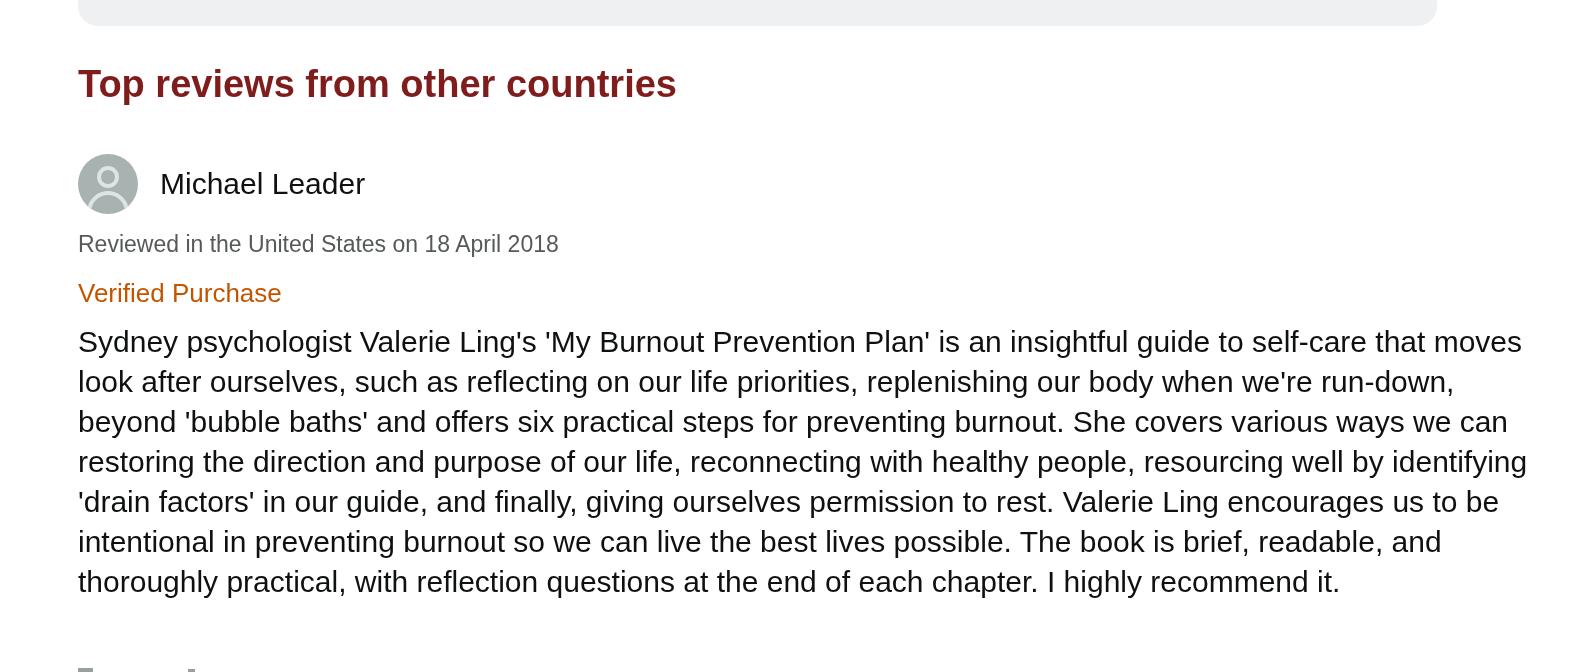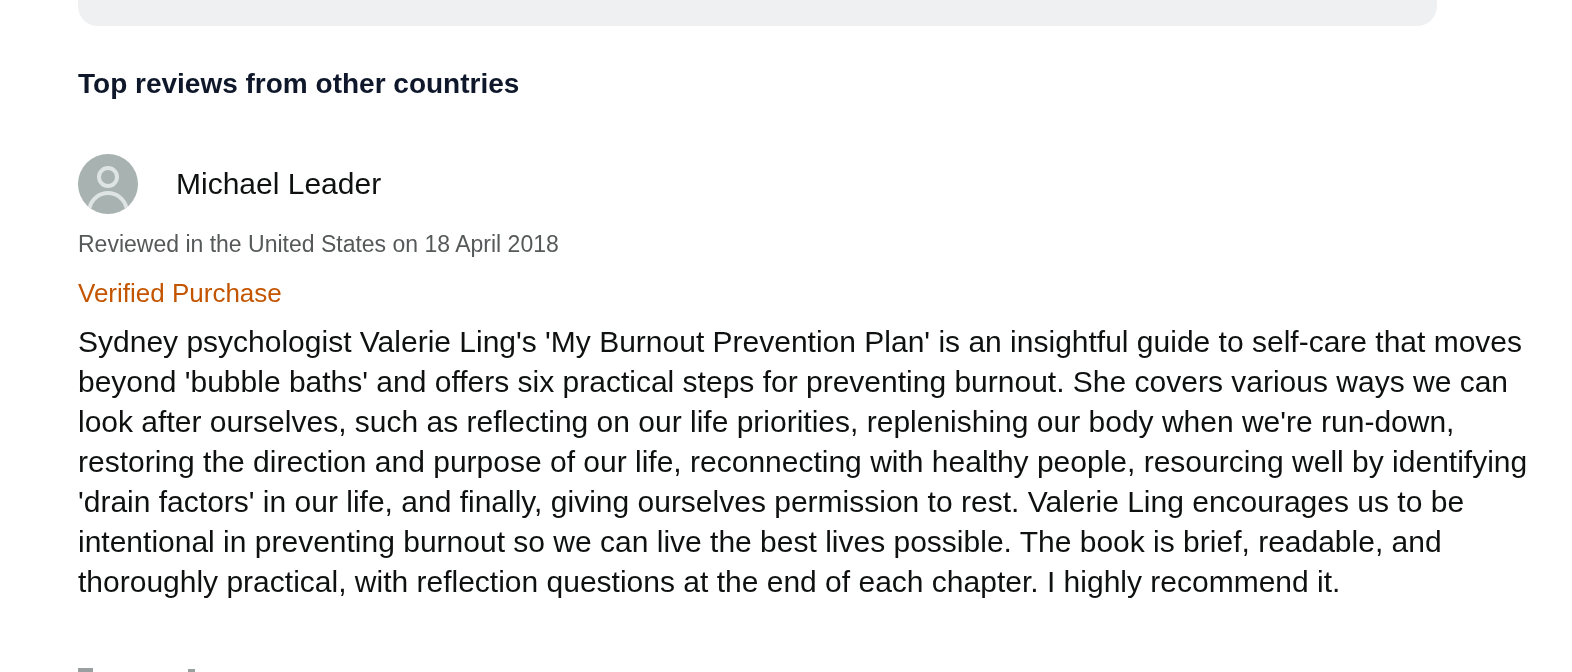--- a/index.html
+++ b/index.html
@@ -15,30 +15,29 @@
   }
   .top-bar {
     margin-left: 78px;
     width: 1359px;
     height: 26px;
     background: #eef0f1;
     border-radius: 0 0 20px 20px;
   }
   .section-title {
     margin: 34px 0 0 78px;
-    font-size: 28px;
+    font-size: 38px;
     line-height: 48px;
     font-weight: 700;
-    color: #0f172a;
+    color: #7f1d1d;
   }
   .profile-row {
     display: flex;
     align-items: center;
     margin: 46px 0 0 78px;
-    gap: 16px;
   }
   .avatar {
     width: 60px;
     height: 60px;
     border-radius: 50%;
     background: #a7b2b1;
     display: flex;
     align-items: center;
     justify-content: center;
     overflow: hidden;
@@ -111,24 +110,24 @@
     <span class="author-name">Michael Leader</span>
   </div>
 
 
   <div class="review-date">Reviewed in the United States on 18 April 2018</div>
 
   <div class="verified">Verified Purchase</div>
 
   <div class="review-body">
     <div class="line">Sydney psychologist Valerie Ling's 'My Burnout Prevention Plan' is an insightful guide to self-care that moves</div>
+    <div class="line">look after ourselves, such as reflecting on our life priorities, replenishing our body when we're run-down,</div>
     <div class="line">beyond 'bubble baths' and offers six practical steps for preventing burnout. She covers various ways we can</div>
-    <div class="line">look after ourselves, such as reflecting on our life priorities, replenishing our body when we're run-down,</div>
     <div class="line">restoring the direction and purpose of our life, reconnecting with healthy people, resourcing well by identifying</div>
-    <div class="line">'drain factors' in our life, and finally, giving ourselves permission to rest. Valerie Ling encourages us to be</div>
+    <div class="line">'drain factors' in our guide, and finally, giving ourselves permission to rest. Valerie Ling encourages us to be</div>
     <div class="line">intentional in preventing burnout so we can live the best lives possible. The book is brief, readable, and</div>
     <div class="line">thoroughly practical, with reflection questions at the end of each chapter. I highly recommend it.</div>
   </div>
 
   <div class="cutoff-fragment f1"></div>
   <div class="cutoff-fragment f2"></div>
 
 </div>
 
 </body></html>

